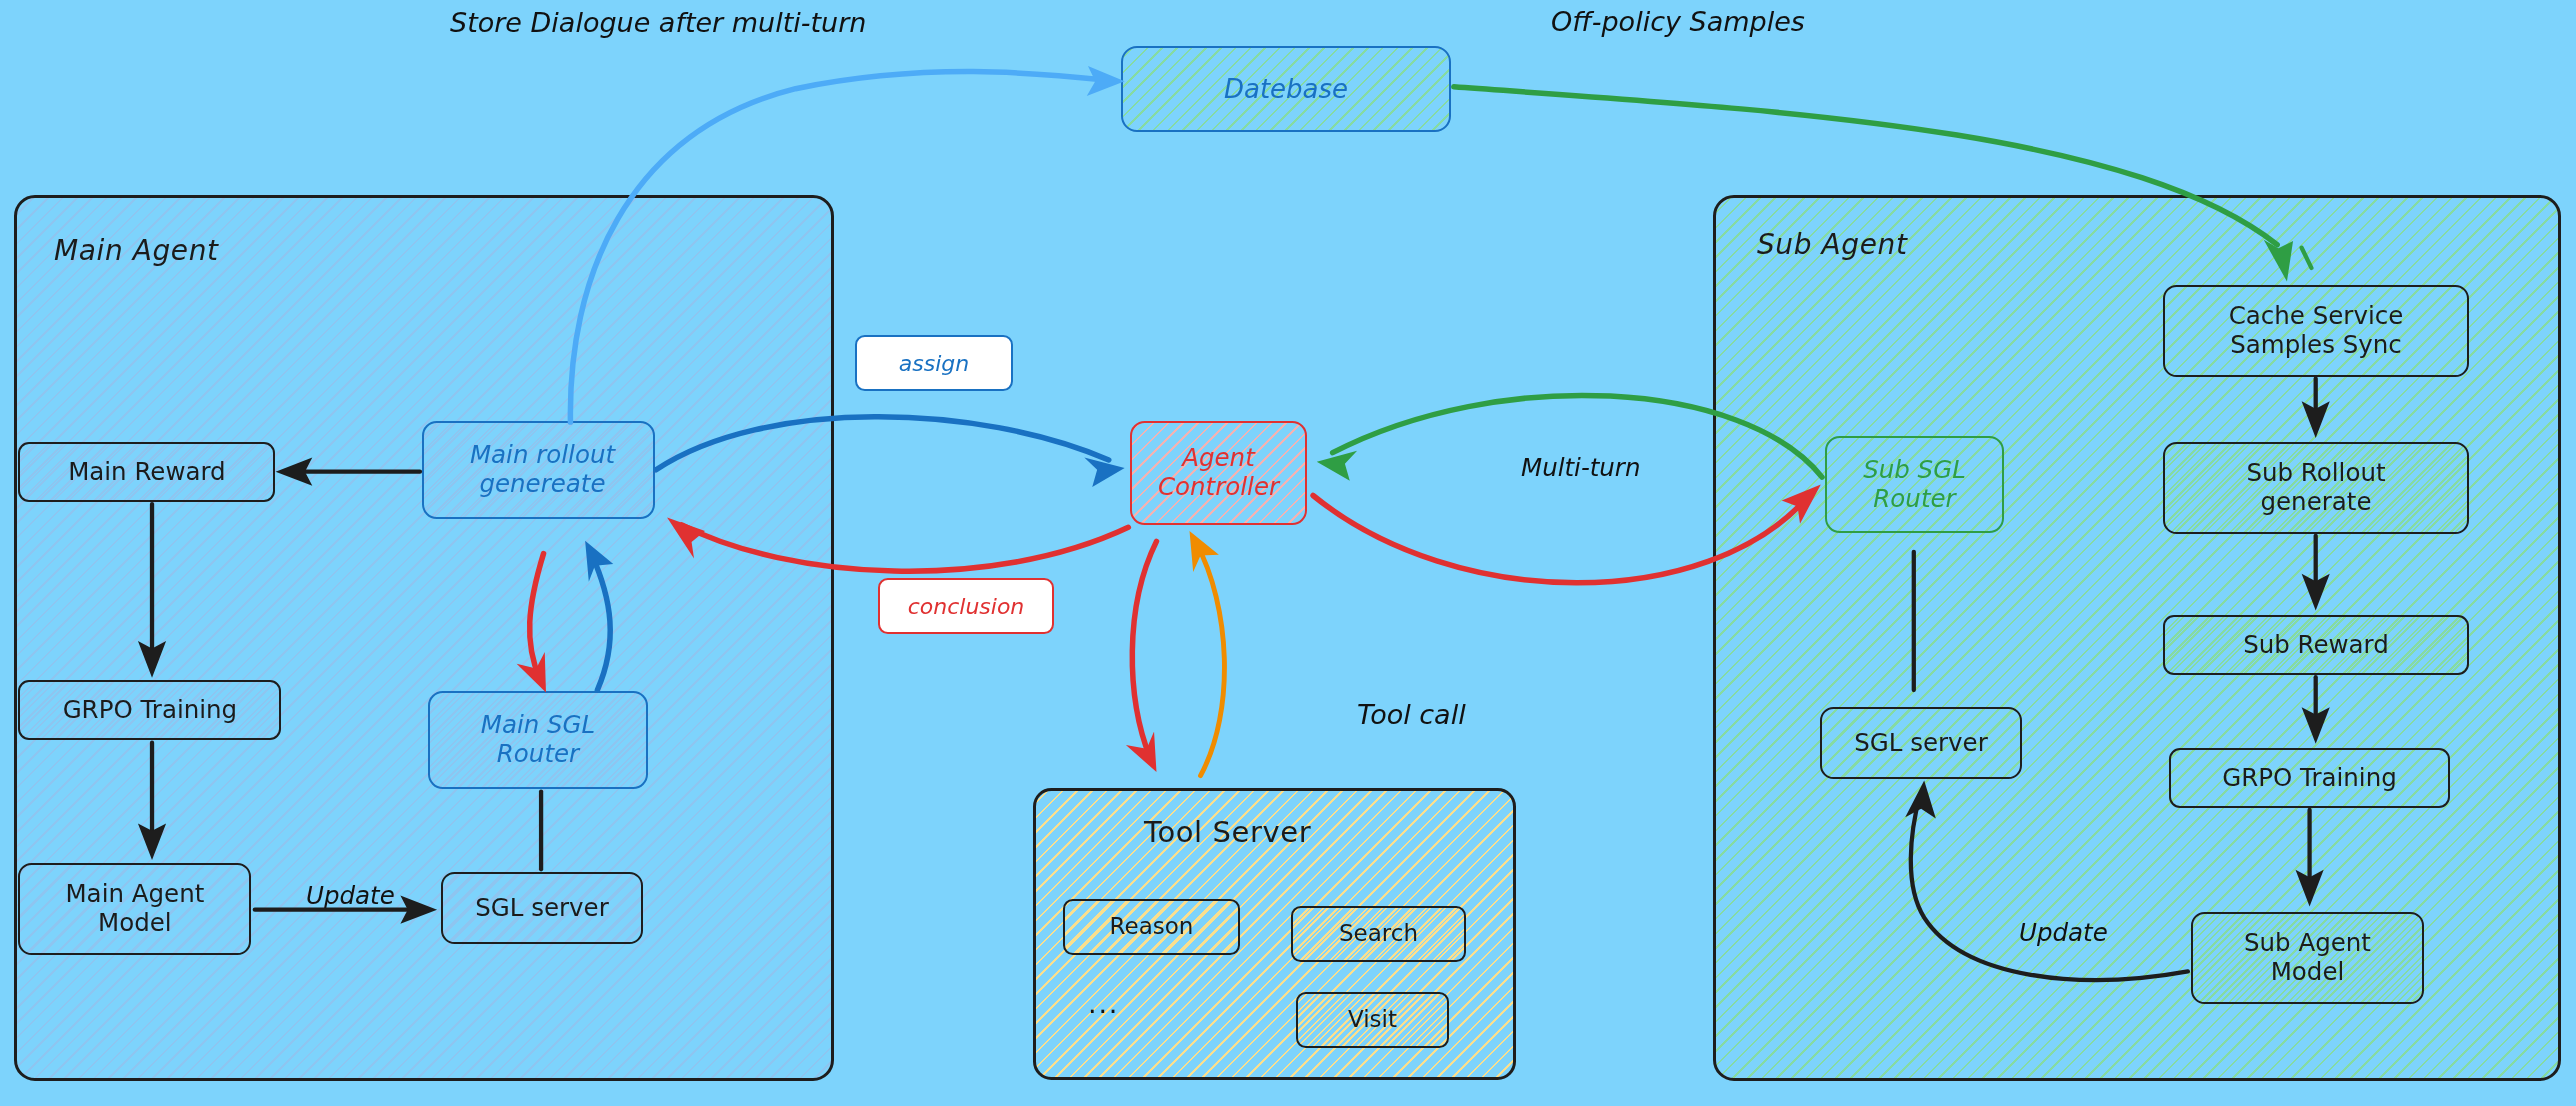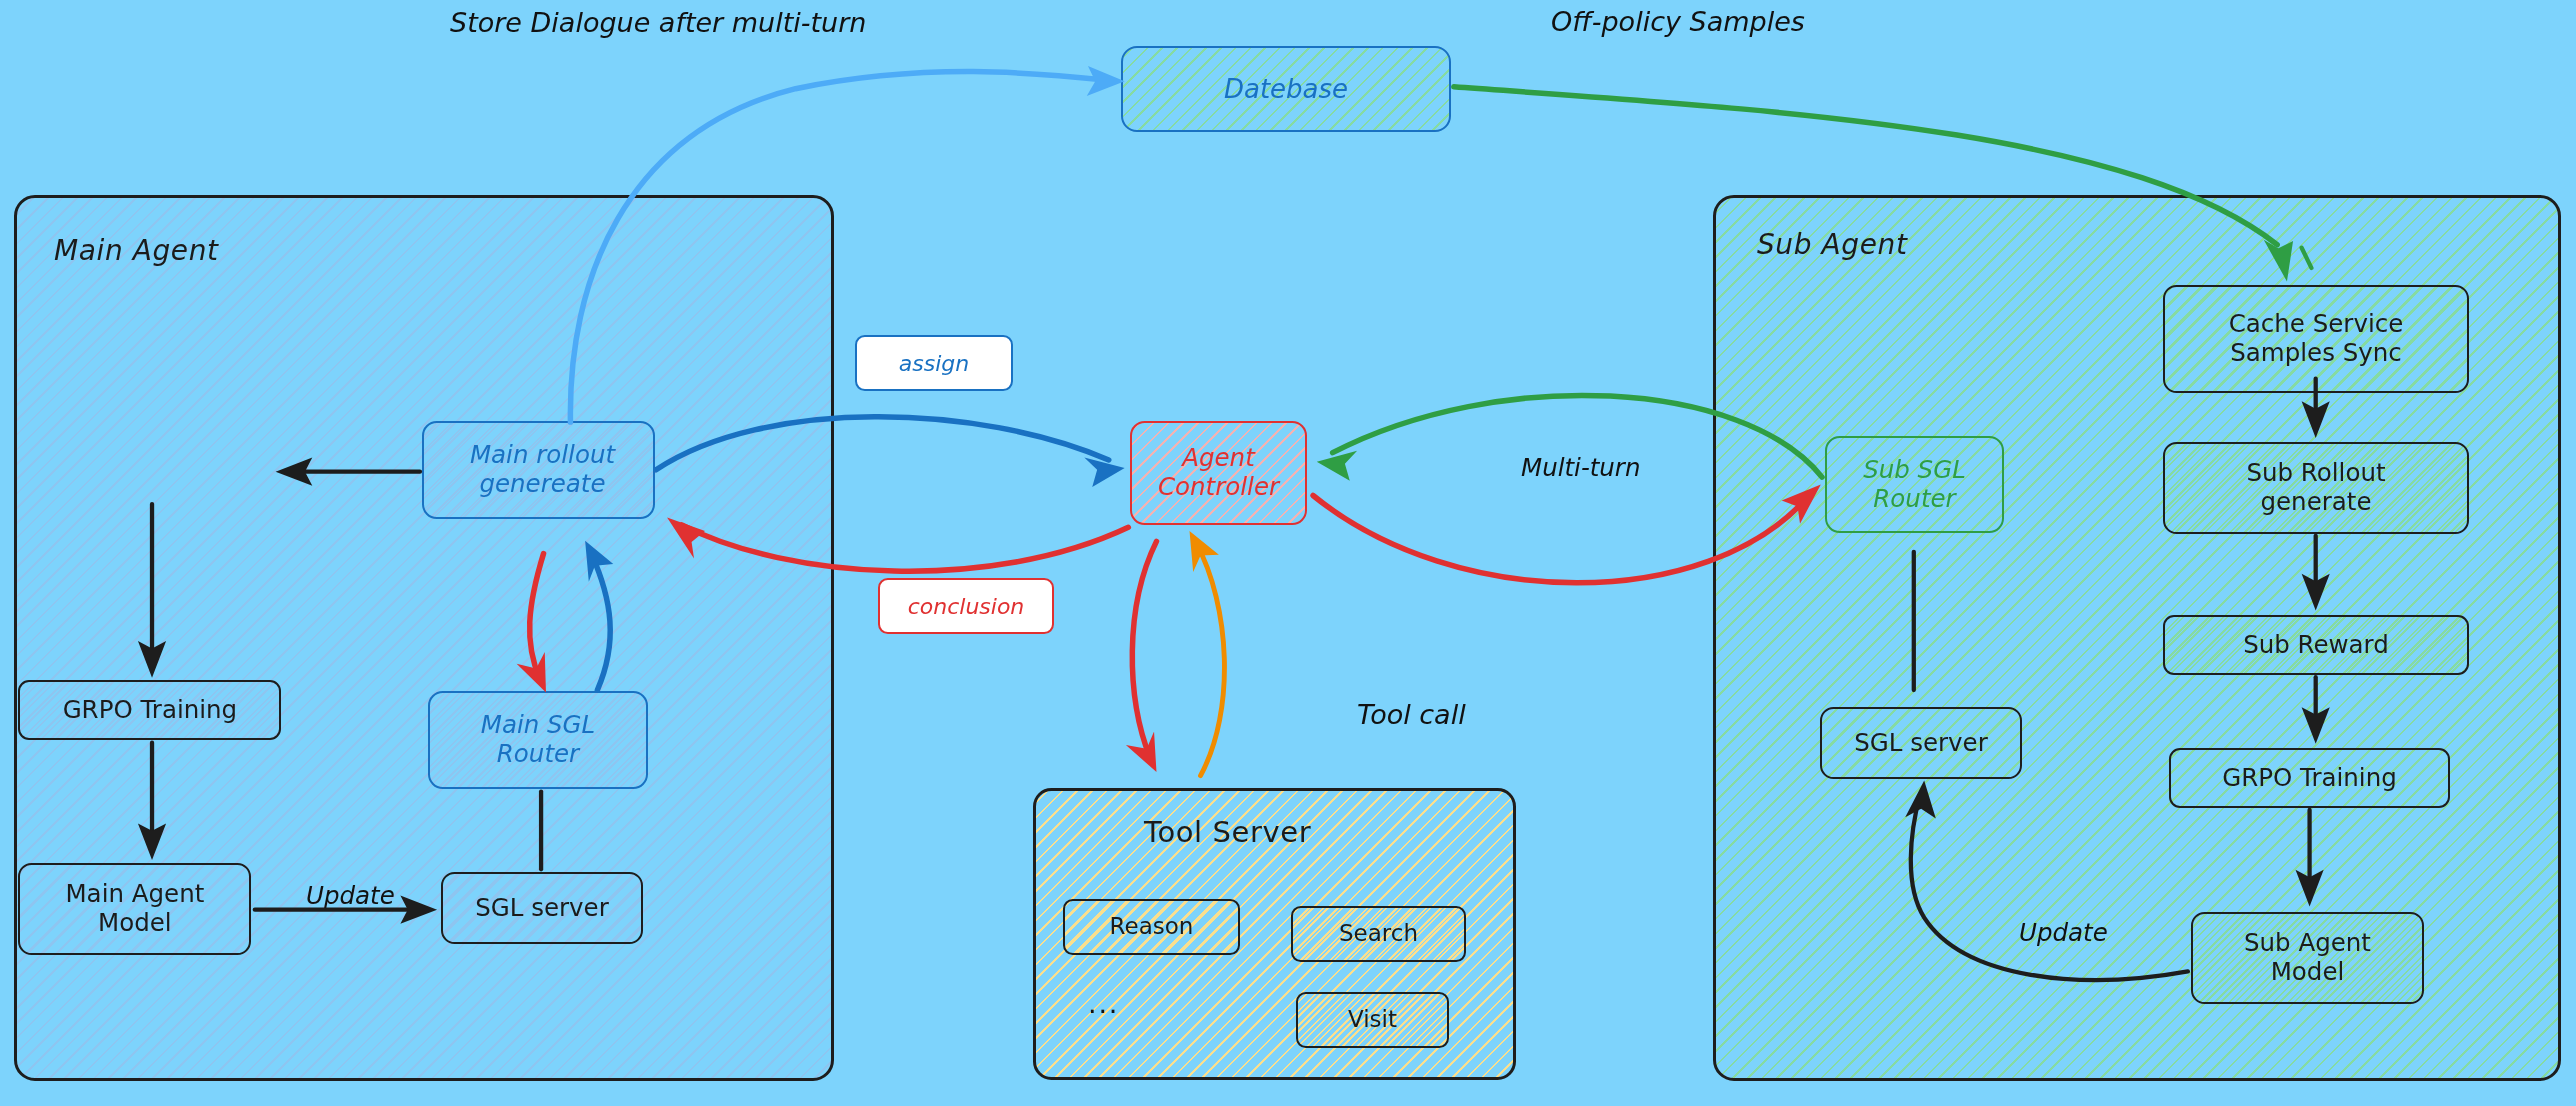--- a/index.html
+++ b/index.html
@@ -53,20 +53,21 @@
 
   <div class="edge-label" style="left:450px;top:7.3px;font-size:27px;">Store Dialogue after multi-turn</div>
 
   <div class="edge-label" style="left:1551px;top:6.1px;font-size:27px;">Off-policy Samples</div>
 
   <div class="node n-blue hatch-green" style="left:1121px;top:46px;width:330px;height:86px;font-size:26px;font-style:italic;border-radius:16px;">Datebase</div>
 
   <div class="group hatch-blue" style="left:13.5px;top:195px;width:820px;height:886px;"></div>
   <div class="group-title" style="left:54px;top:234px;">Main Agent</div>
 
+  <div class="node n-black hatch-blue" style="left:18.4px;top:442px;width:257px;height:60px;font-size:24.5px;border-radius:11px;">Main Reward</div>
 
   <div class="node n-black hatch-blue" style="left:18.4px;top:680px;width:263px;height:60px;font-size:24.5px;border-radius:11px;">GRPO Training</div>
 
   <div class="node n-black hatch-blue" style="left:18.4px;top:863px;width:233px;height:92px;font-size:24.5px;border-radius:13.5px;white-space:pre-line;">Main Agent
 Model</div>
 
   <div class="node n-black hatch-blue" style="left:441px;top:872px;width:202px;height:72px;font-size:24.5px;border-radius:13.5px;">SGL server</div>
 
   <div class="node n-blue hatch-blue" style="left:422px;top:421px;width:233px;height:98px;font-size:24.5px;font-style:italic;white-space:pre-line;border-radius:14.7px;padding-left:8px;">Main rollout
 genereate</div>
@@ -96,21 +97,21 @@
   <div class="tiny-ell" style="left:1088px;top:988px;">...</div>
 
   <div class="group hatch-green" style="left:1713px;top:195px;width:848px;height:886px;"></div>
   <div class="group-title" style="left:1757px;top:228px;">Sub Agent</div>
 
   <div class="node n-green hatch-green" style="left:1825px;top:436px;width:179px;height:97px;font-size:24.5px;font-style:italic;white-space:pre-line;border-radius:14.7px;">Sub SGL
 Router</div>
 
   <div class="node n-black hatch-green" style="left:1820px;top:707px;width:202px;height:72px;font-size:24.5px;border-radius:13.5px;">SGL server</div>
 
-  <div class="node n-black hatch-green" style="left:2163px;top:285px;width:306px;height:108px;font-size:24.5px;white-space:pre-line;border-radius:13.5px;">Cache Service
+  <div class="node n-black hatch-green" style="left:2163px;top:285px;width:306px;height:92px;font-size:24.5px;white-space:pre-line;border-radius:13.5px;">Cache Service
 Samples Sync</div>
 
   <div class="node n-black hatch-green" style="left:2163px;top:442px;width:306px;height:92px;font-size:24.5px;white-space:pre-line;border-radius:13.5px;">Sub Rollout
 generate</div>
 
   <div class="node n-black hatch-green" style="left:2163px;top:615px;width:306px;height:60px;font-size:24.5px;border-radius:11px;">Sub Reward</div>
 
   <div class="node n-black hatch-green" style="left:2169px;top:748px;width:281px;height:60px;font-size:24.5px;border-radius:11px;">GRPO Training</div>
 
   <div class="node n-black hatch-green" style="left:2191px;top:912px;width:233px;height:92px;font-size:24.5px;white-space:pre-line;border-radius:13.5px;">Sub Agent

